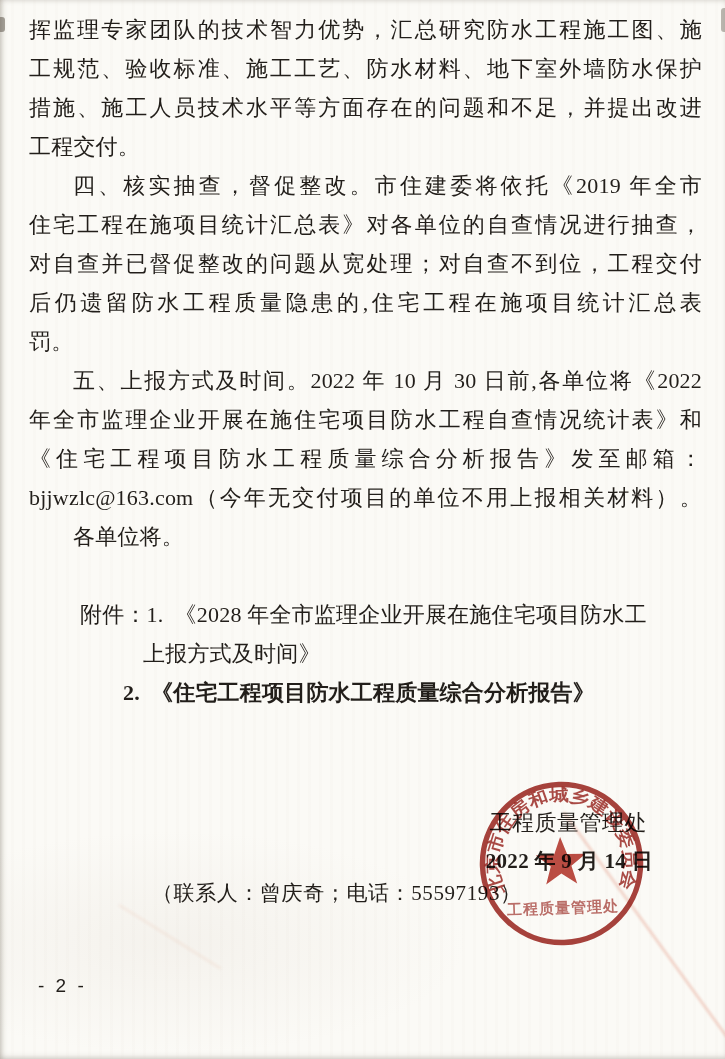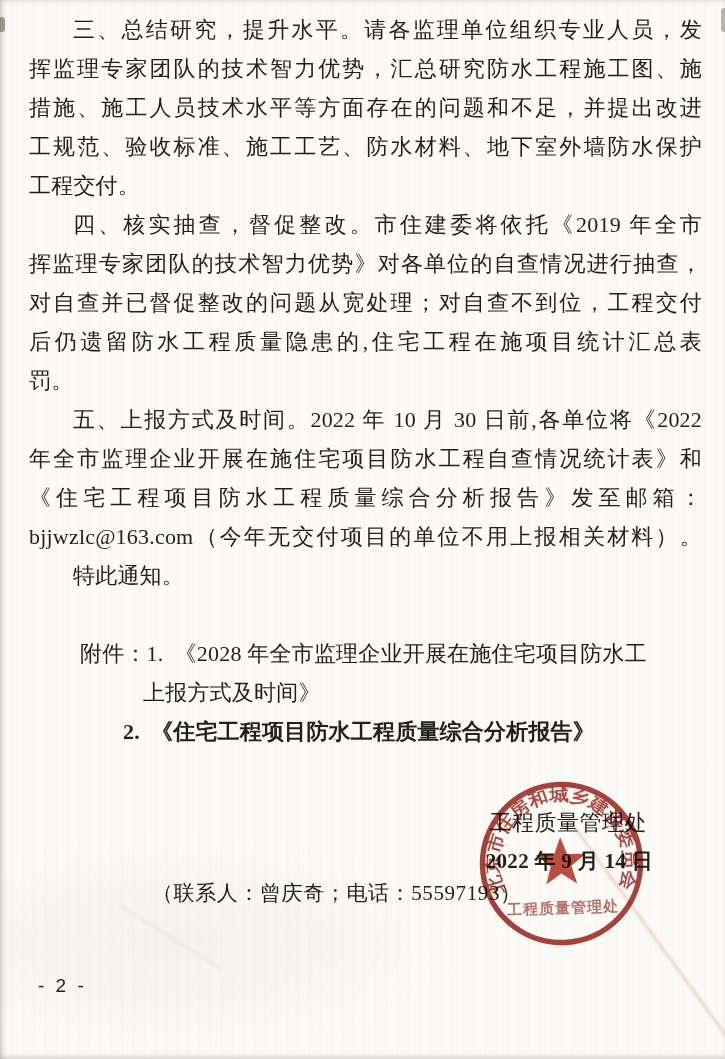--- a/index.html
+++ b/index.html
@@ -64,35 +64,34 @@
 <body>
 
 <div class="page">
   <div class="paper-texture"></div>
   <div class="crease"></div>
   <div class="crease2"></div>
   <div class="speck-left"></div>
   <div class="speck-right"></div>
 
   <div class="doc">
-    <div class="ln j ind">三、总结研究，提升水平。请各监理单位组织专业人员，发</div>
     <div class="ln j">挥监理专家团队的技术智力优势，汇总研究防水工程施工图、施</div>
+    <div class="ln j">工规范、验收标准、施工工艺、防水材料、地下室外墙防水保护</div>
     <div class="ln j">措施、施工人员技术水平等方面存在的问题和不足，并提出改进</div>
-    <div class="ln j">工规范、验收标准、施工工艺、防水材料、地下室外墙防水保护</div>
     <div class="ln">工程交付。</div>
     <div class="ln j ind">四、核实抽查，督促整改。市住建委将依托《2019 年全市</div>
-    <div class="ln j">挥监理专家团队的技术智力优势》对各单位的自查情况进行抽查，</div>
+    <div class="ln j">住宅工程在施项目统计汇总表》对各单位的自查情况进行抽查，</div>
     <div class="ln j">对自查并已督促整改的问题从宽处理；对自查不到位，工程交付</div>
     <div class="ln j">后仍遗留防水工程质量隐患的,住宅工程在施项目统计汇总表</div>
     <div class="ln">罚。</div>
     <div class="ln j ind">五、上报方式及时间。2022 年 10 月 30 日前,各单位将《2022</div>
     <div class="ln j">年全市监理企业开展在施住宅项目防水工程自查情况统计表》和</div>
     <div class="ln j">《住宅工程项目防水工程质量综合分析报告》发至邮箱：</div>
     <div class="ln j">bjjwzlc@163.com（今年无交付项目的单位不用上报相关材料）。</div>
-    <div class="ln ind">特此通知。</div>
+    <div class="ln ind">各单位将。</div>
     <div class="blank"></div>
     <div class="ln att-a"><span class="att-label">附件：</span><span class="att-num">1.</span><span>《2028 年全市监理企业开展在施住宅项目防水工</span></div>
     <div class="ln att-b"><span>上报方式及时间》</span></div>
     <div class="ln att-c"><span class="att-num">2.</span><span>《住宅工程项目防水工程质量综合分析报告》</span></div>
   </div>
 
   <div class="sig-dept">工程质量管理处</div>
   <div class="sig-date">2022 年 9 月 14 日</div>
   <div class="contact">（联系人：曾庆奇；电话：55597193）</div>
   <div class="pageno">- 2 -</div>

